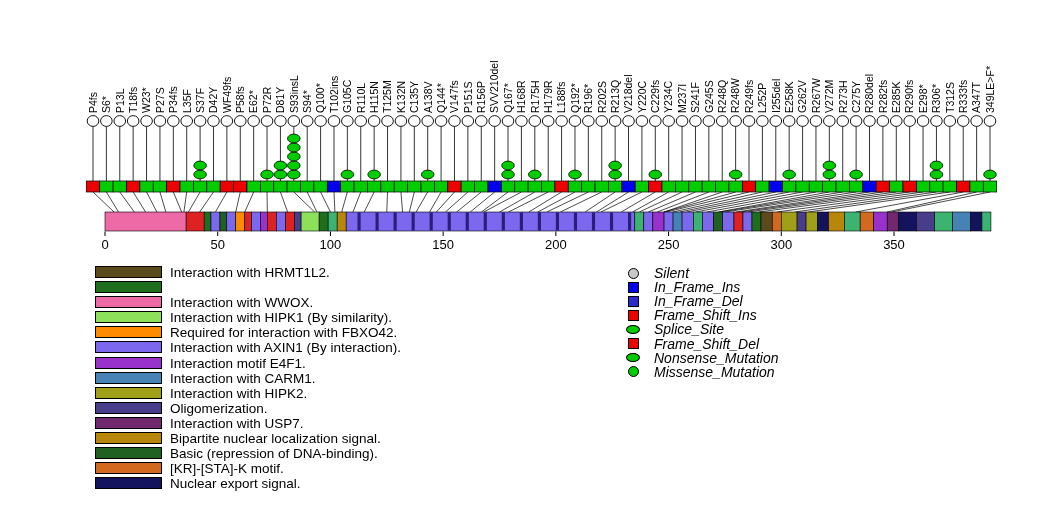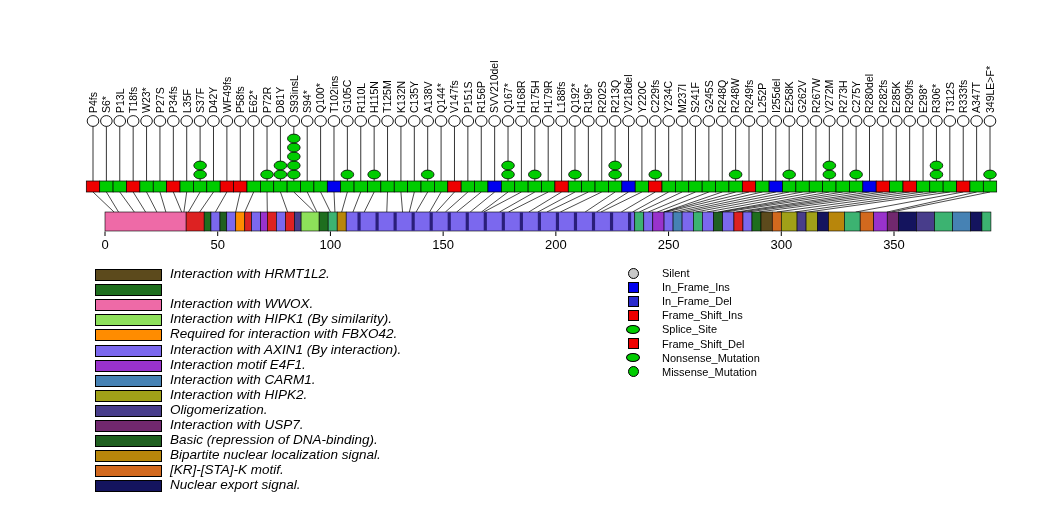--- a/index.html
+++ b/index.html
@@ -8,32 +8,32 @@
     width: 1047px; height: 524px;
     font-family: "Liberation Sans", sans-serif;
     color: #000;
     overflow: hidden;
   }
   .screen { position: relative; width: 1047px; height: 524px; background: #fff; }
   #plot { position: absolute; left: 0; top: 0; }
   #plot text { font-family: "Liberation Sans", sans-serif; }
 
   .legend-domains { position: absolute; left: 95px; top: 266px; }
-  .ld-row { display: flex; align-items: flex-end; height: 15.1px; font-style: italic; }
+  .ld-row { display: flex; align-items: flex-start; height: 15.1px; }
   .ld-swatch { width: 67px; height: 12px; border: 1px solid #000; flex: 0 0 auto; }
   .ld-label { margin-left: 8px; font-size: 13.5px; line-height: 14px; white-space: nowrap; }
 
   .legend-muts { position: absolute; left: 620px; top: 266px; }
   .lm-row { display: flex; align-items: center; height: 14.1px; }
   .lm-cell { width: 26px; display: flex; justify-content: center; align-items: center; flex: 0 0 auto; }
   .lm-shape { display: inline-block; border: 1px solid #000; }
   .lm-circle { width: 11px; height: 11px; border-radius: 50%; }
   .lm-square { width: 11px; height: 11px; }
   .lm-ellipse { width: 14px; height: 9px; border-radius: 50%; }
-  .lm-label { margin-left: 16px; font-size: 11px; line-height: 14px; white-space: nowrap; }
+  .lm-label { margin-left: 8px; font-size: 14px; line-height: 14px; white-space: nowrap; font-style: italic; }
 </style>
 </head>
 <body>
 
 <div class="screen">
   <svg id="plot" width="1047" height="262" viewBox="0 0 1047 262">
       <g>
         <line x1="93" y1="121" x2="93" y2="181" stroke="#000" stroke-width="0.8"></line>
         <line x1="106.38805970149254" y1="121" x2="106.38805970149254" y2="181" stroke="#000" stroke-width="0.8"></line>
         <line x1="119.77611940298507" y1="121" x2="119.77611940298507" y2="181" stroke="#000" stroke-width="0.8"></line>
@@ -537,26 +537,26 @@
       </div>
       <div class="ld-row">
         <span class="ld-swatch" style="background-color: rgb(72, 61, 139);"></span>
         <span class="ld-label">Oligomerization.</span>
       </div>
       <div class="ld-row">
         <span class="ld-swatch" style="background-color: rgb(113, 40, 110);"></span>
         <span class="ld-label">Interaction with USP7.</span>
       </div>
       <div class="ld-row">
+        <span class="ld-swatch" style="background-color: rgb(184, 134, 11);"></span>
+        <span class="ld-label">Bipartite nuclear localization signal.</span>
+      </div>
+      <div class="ld-row">
         <span class="ld-swatch" style="background-color: rgb(32, 96, 32);"></span>
         <span class="ld-label">Basic (repression of DNA-binding).</span>
-      </div>
-      <div class="ld-row">
-        <span class="ld-swatch" style="background-color: rgb(184, 134, 11);"></span>
-        <span class="ld-label">Bipartite nuclear localization signal.</span>
       </div>
       <div class="ld-row">
         <span class="ld-swatch" style="background-color: rgb(210, 105, 30);"></span>
         <span class="ld-label">[KR]-[STA]-K motif.</span>
       </div>
       <div class="ld-row">
         <span class="ld-swatch" style="background-color: rgb(20, 20, 94);"></span>
         <span class="ld-label">Nuclear export signal.</span>
       </div>
     </div>

